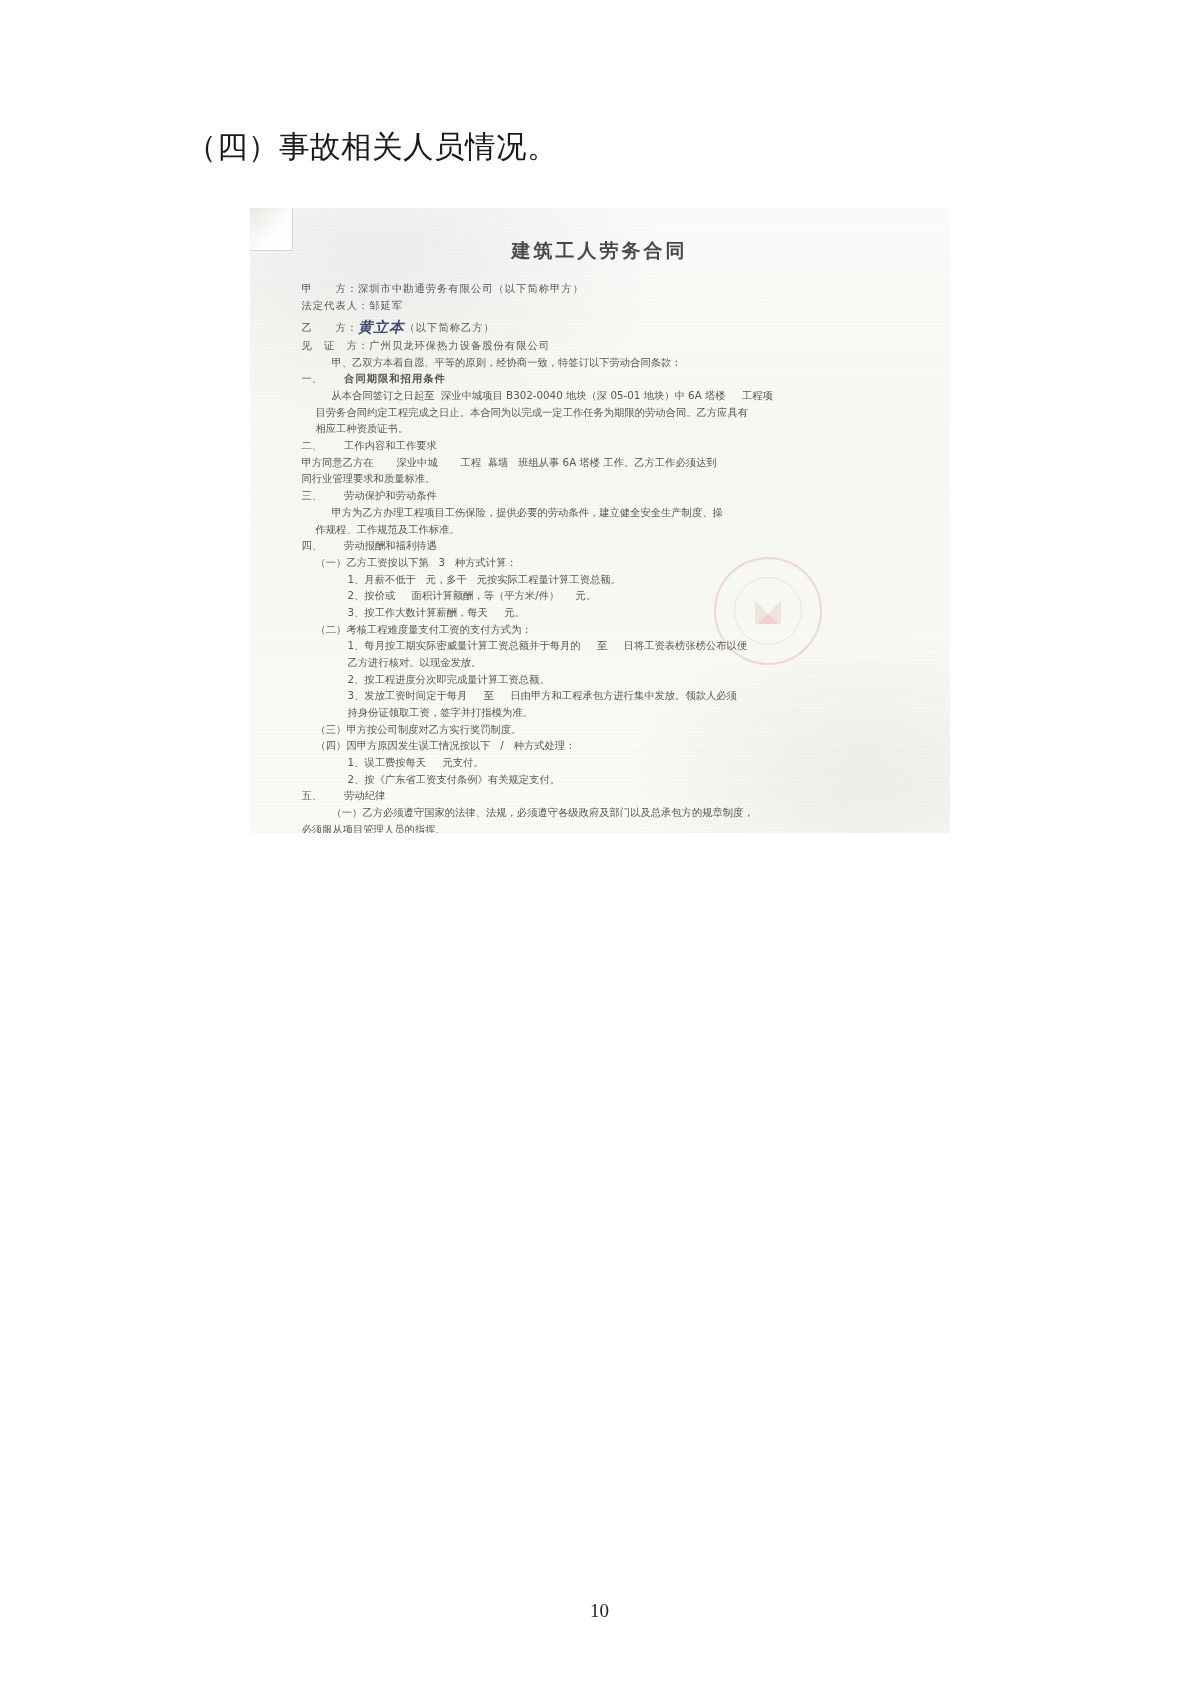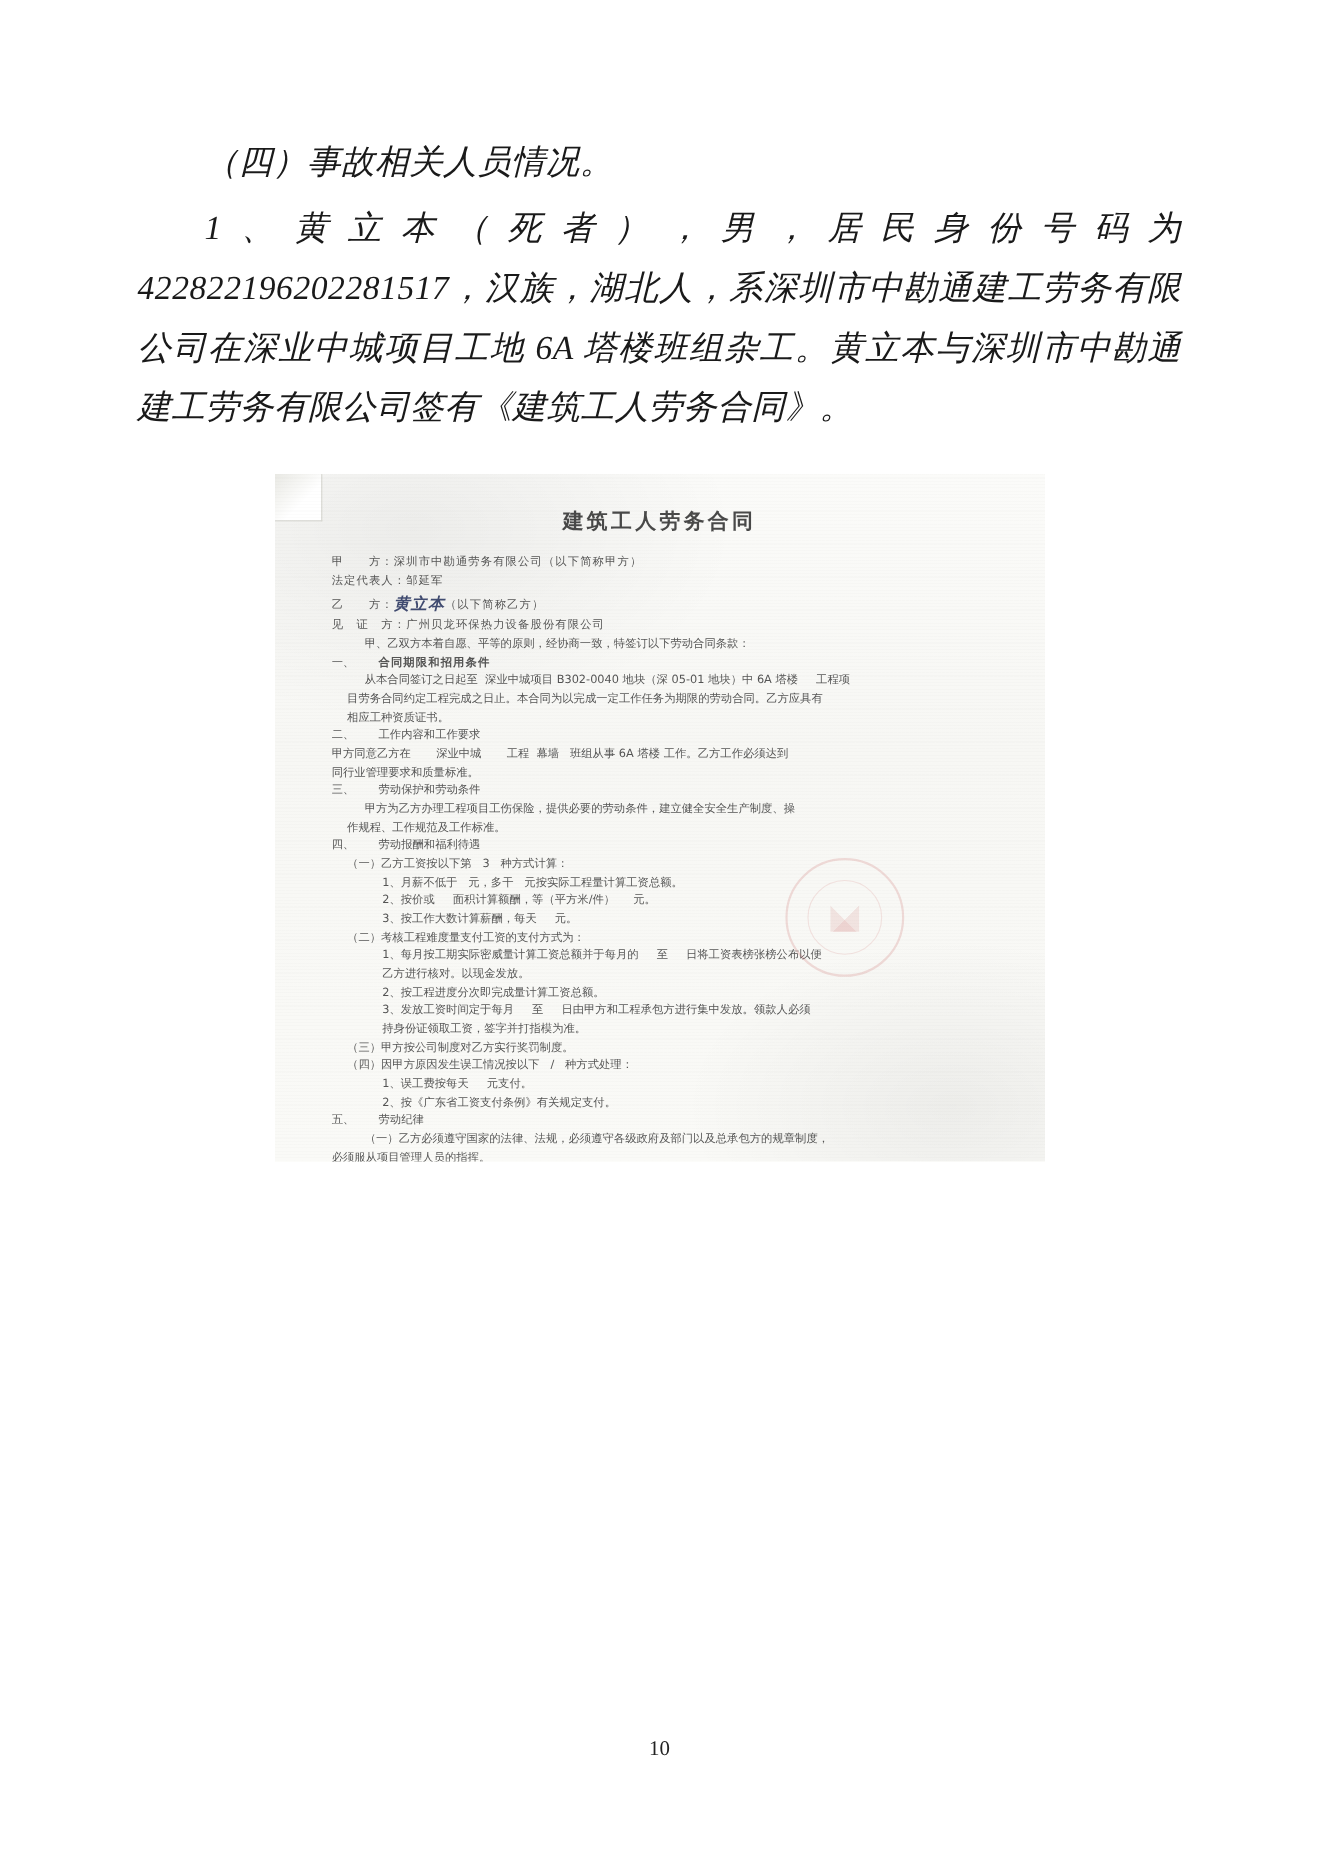--- a/index.html
+++ b/index.html
@@ -24,21 +24,20 @@
   .para {
     font-size: 30.5px;
     line-height: 1.78;
     letter-spacing: 0.5px;
     margin: 0 0 6px 0;
     text-align: justify;
     text-justify: inter-ideograph;
   }
   .indent {
     text-indent: 2em;
-    font-style: italic;
   }
   .gap-lg { margin-bottom: 22px; }
 
   
   .scan-wrap {
     margin: 34px auto 26px auto;
     width: 700px;
     height: 625px;
     position: relative;
     background: #fdfdfb;
@@ -131,36 +130,35 @@
   .scan-noise {
     position: absolute;
     inset: 0;
     background-image:
       repeating-linear-gradient(0deg, rgba(0,0,0,0.012) 0px, rgba(0,0,0,0.012) 1px, rgba(0,0,0,0) 1px, rgba(0,0,0,0) 3px);
     pointer-events: none;
   }
 
   .page-number {
     position: absolute;
-    bottom: 95px;
+    bottom: 74px;
     left: 0; right: 0;
     text-align: center;
     font-size: 19px;
     font-family: "Liberation Serif", serif;
     color: #222;
   }
 </style>
 </head>
 <body>
 
 <div class="page">
 
   <p class="para indent">（四）事故相关人员情况。</p>
 
-  <p class="para indent gap-lg">1、黄立本（死者），男，居民身份号码为422822196202281517，汉族，湖北人，系深圳市中勘通建工劳务有限公司在深业中城项目工地 6A 塔楼班组杂工。黄立本与深圳市中勘通建工劳务有限公司签有《建筑工人劳务合同》。</p>
 
   <div class="scan-wrap">
     <div class="scan"></div>
     <div class="fold"></div>
 
     <div class="scan-title">建筑工人劳务合同</div>
 
     <div class="scan-body">
       <span class="sl kv"><span>甲　　方：</span><span>深圳市中勘通劳务有限公司（以下简称甲方）</span></span>
       <span class="sl kv"><span>法定代表人：</span><span>邹延军</span></span>

